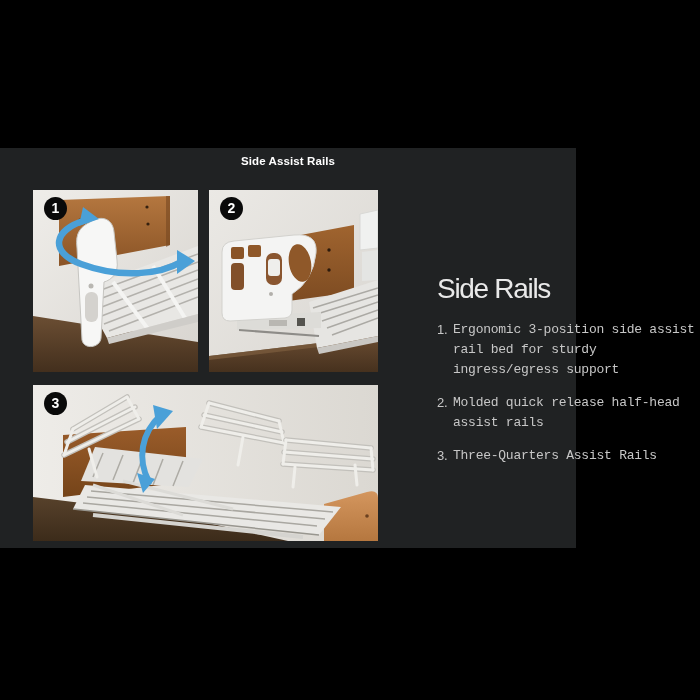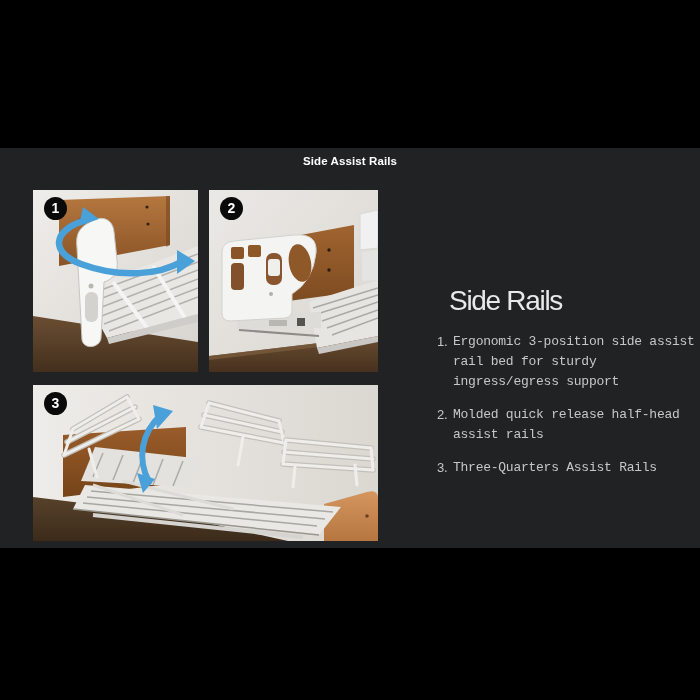--- a/index.html
+++ b/index.html
@@ -1,42 +1,42 @@
 <!DOCTYPE html>
 <html><head>
 <meta charset="utf-8">
 <style>
   html, body { margin: 0; padding: 0; background: #000; }
   body {
     width: 700px; height: 700px; position: relative; overflow: hidden;
     font-family: "Liberation Sans", sans-serif;
   }
   .section {
-    position: absolute; left: 0; top: 148px; width: 700px; height: 400px;
+    position: absolute; left: 0; top: 148px; width: 576px; height: 400px;
     background: #202223;
   }
   .heading {
     position: absolute; top: 7px; left: 0; width: 100%;
     text-align: center; font-size: 11.5px; font-weight: bold;
     color: #ffffff; letter-spacing: 0.1px;
   }
   .figure { position: absolute; overflow: hidden; background: #e9e7e3; }
   .figure svg { display: block; }
   .fig1 { left: 33px;  top: 42px;  width: 165px; height: 182px; }
   .fig2 { left: 209px; top: 42px;  width: 169px; height: 182px; }
   .fig3 { left: 33px;  top: 237px; width: 345px; height: 156px; }
   .badge {
     position: absolute; left: 11px; top: 7px; width: 23px; height: 23px;
     border-radius: 50%; background: #0a0a0a; color: #ffffff;
     font-size: 14px; font-weight: bold; line-height: 23px; text-align: center;
   }
   .text-col { position: absolute; left: 437px; top: 124px; width: 264px; }
   .title {
     font-size: 28px; font-weight: 400; color: #e9e9e9;
-    letter-spacing: -1.3px; line-height: 1.2; margin: 12px;
+    letter-spacing: -1.3px; line-height: 1.2; margin: 0;
   }
   .feature-list { margin-top: 14px; }
   .feature-item {
     display: flex; color: #c7c7c7; font-size: 13px; line-height: 20px;
     letter-spacing: -0.25px; margin-bottom: 13px;
   }
   .item-num { flex: 0 0 16px; }
   .item-text { flex: 1 1 auto; font-family: Liberation Mono, monospace; }
 </style>
 </head>

